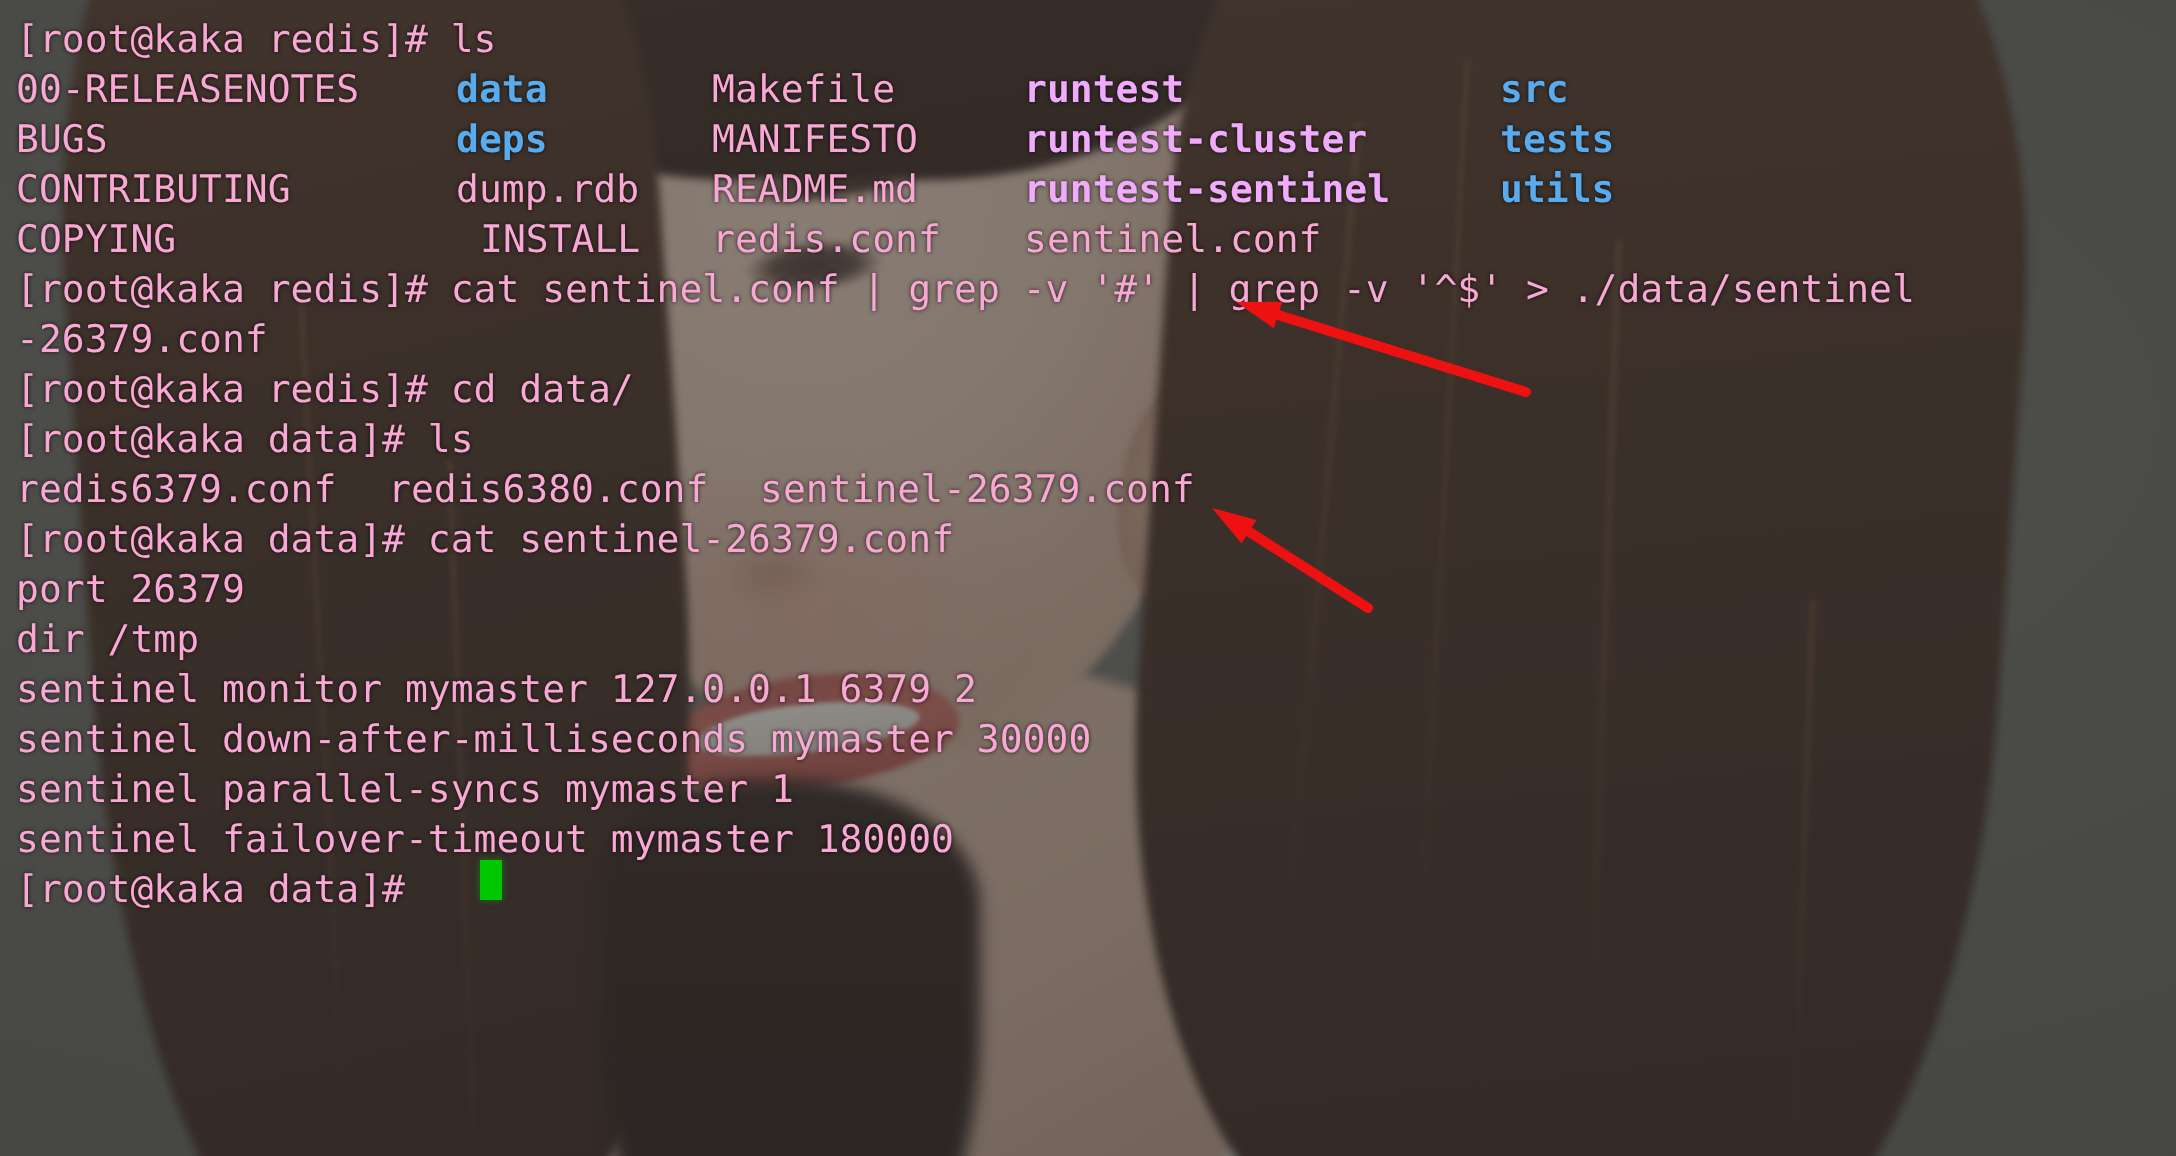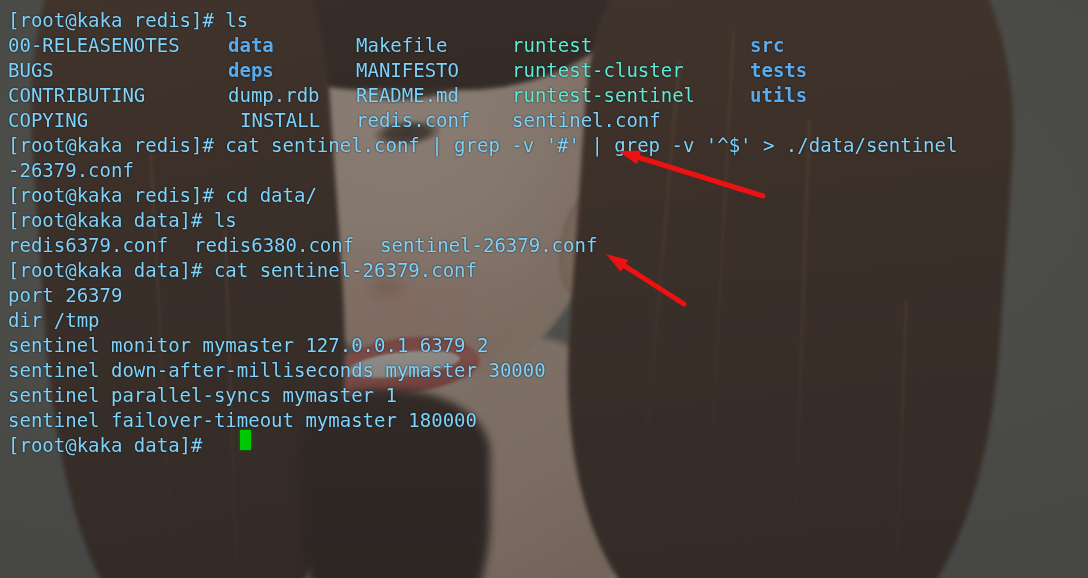--- a/index.html
+++ b/index.html
@@ -166,22 +166,22 @@
     white-space: pre;
     color: #ece3dd;
     text-shadow: 0 0 2px rgba(0,0,0,.75);
   }
   .row {
     position: absolute;
     left: 8px;
     height: 25px;
   }
   .seg { display: inline; }
-  .c-white { color: #7dd3fc; }
-  .c-green { color: #5eead4; font-weight: normal; }
+  .c-white { color: #f9a8d4; }
+  .c-green { color: #f0abfc; font-weight: bold; }
   .c-blue  { color: #5aabee; font-weight: bold; }
   .cursor {
     position: absolute;
     width: 11px;
     height: 20px;
     background: #00c800;
     box-shadow: 0 0 3px rgba(0,200,0,.5);
   }
 
   

